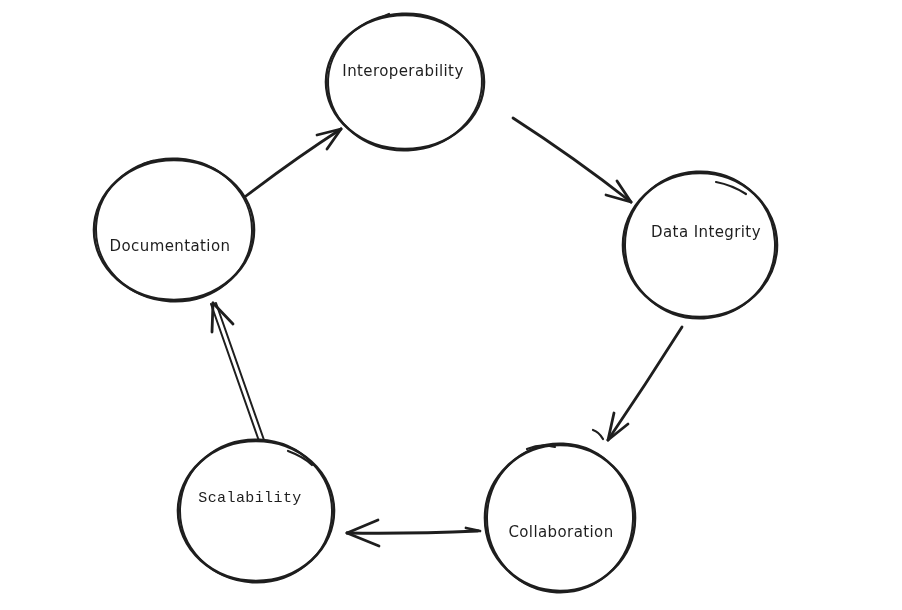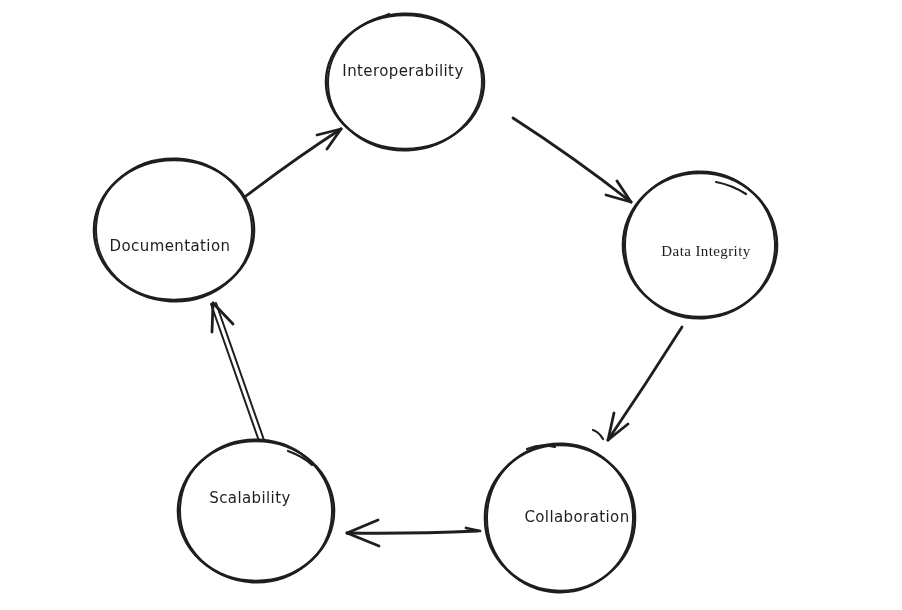--- a/index.html
+++ b/index.html
@@ -129,21 +129,21 @@
     <g>
       <path class="arrow-thin" d="M264 440 Q240 372 216 303"></path>
       <path class="arrow-thin" d="M259 441 Q235 373 211 304"></path>
       <path class="arrow" d="M213 303 L212 332"></path>
       <path class="arrow" d="M213 303 L233 324"></path>
     </g>
   </svg>
 
   <div class="node-label" style="left:403px; top:71px;">Interoperability</div>
 
-  <div class="node-label" style="left:706px; top:251px;font-family:Liberation Serif, serif;">Data Integrity</div>
+  <div class="node-label" style="left:706px; top:232px;">Data Integrity</div>
 
-  <div class="node-label" style="left:561px; top:517px;margin-left:16px;">Collaboration</div>
+  <div class="node-label" style="left:561px; top:532px;">Collaboration</div>
 
-  <div class="node-label" style="left:250px; top:498px;">Scalability</div>
+  <div class="node-label" style="left:250px; top:498px;font-family:Liberation Mono, monospace;">Scalability</div>
 
   <div class="node-label" style="left:170px; top:246px;">Documentation</div>
 
 </div>
 
 </body></html>

